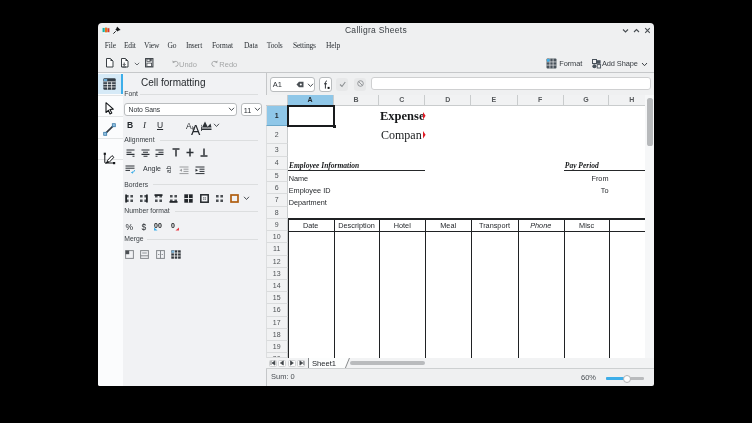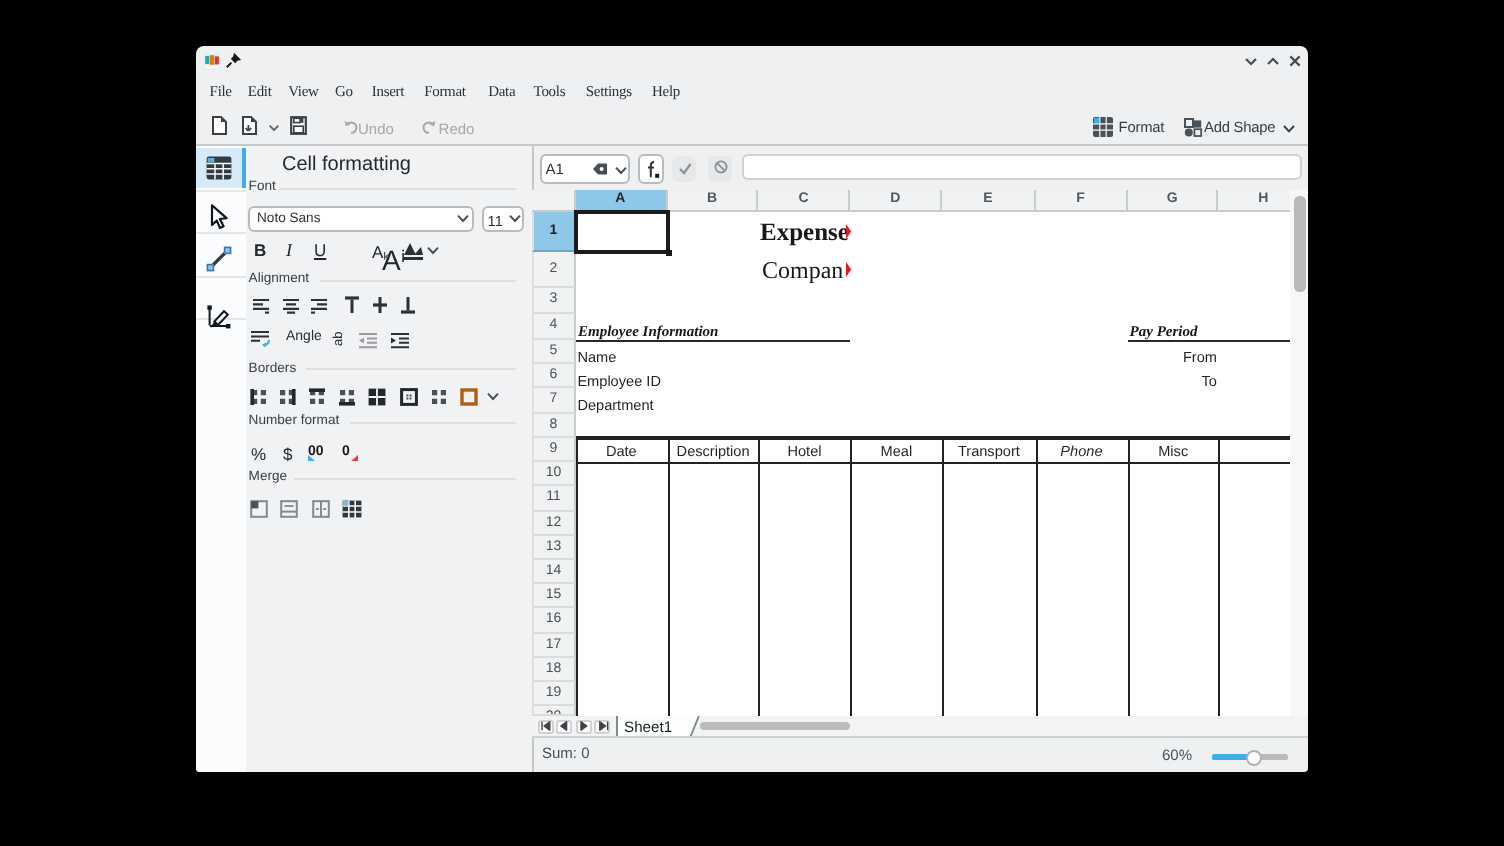--- a/index.html
+++ b/index.html
@@ -20,20 +20,21 @@
     <rect x="0" y="0" width="8" height="8" rx="0.8" fill="#ddeef0"></rect>
     <rect x="0.6" y="1" width="2.1" height="4" fill="#17b2a7"></rect>
     <rect x="3" y="0.6" width="2.1" height="4.8" fill="#e8721c"></rect>
     <rect x="5.4" y="1.2" width="2" height="4" fill="#d7362c"></rect>
     <rect x="0.6" y="5.8" width="6.8" height="1.6" fill="#f6f7f8"></rect>
   </svg>
   <svg class="abs" style="left:14.5px;top:3px" width="8" height="8" viewBox="0 0 8 8">
     <path d="M4 0.4 L7.6 4 L5.7 4.4 L4.6 5.6 L2.4 3.4 L3.6 2.3 Z" fill="#16181a"></path>
     <path d="M2.7 5.3 L0.4 7.6" stroke="#16181a" stroke-width="1"></path>
   </svg>
+  <div class="t" style="left:0;top:2.2px;width:556px;text-align:center;font-size:8.5px;letter-spacing:0.3px;color:#3b4045;">Calligra Sheets</div>
   <svg class="abs" style="left:523.5px;top:4.5px" width="7" height="6" viewBox="0 0 7 6">
     <path d="M1 1.5 L3.5 4 L6 1.5" fill="none" stroke="#484d52" stroke-width="1.1"></path>
   </svg>
   <svg class="abs" style="left:534.5px;top:4.5px" width="7" height="6" viewBox="0 0 7 6">
     <path d="M1 4 L3.5 1.5 L6 4" fill="none" stroke="#484d52" stroke-width="1.1"></path>
   </svg>
   <svg class="abs" style="left:545.5px;top:4px" width="7" height="7" viewBox="0 0 7 7">
     <path d="M1.2 1.2 L5.8 5.8 M5.8 1.2 L1.2 5.8" fill="none" stroke="#484d52" stroke-width="1.1"></path>
   </svg>
 

